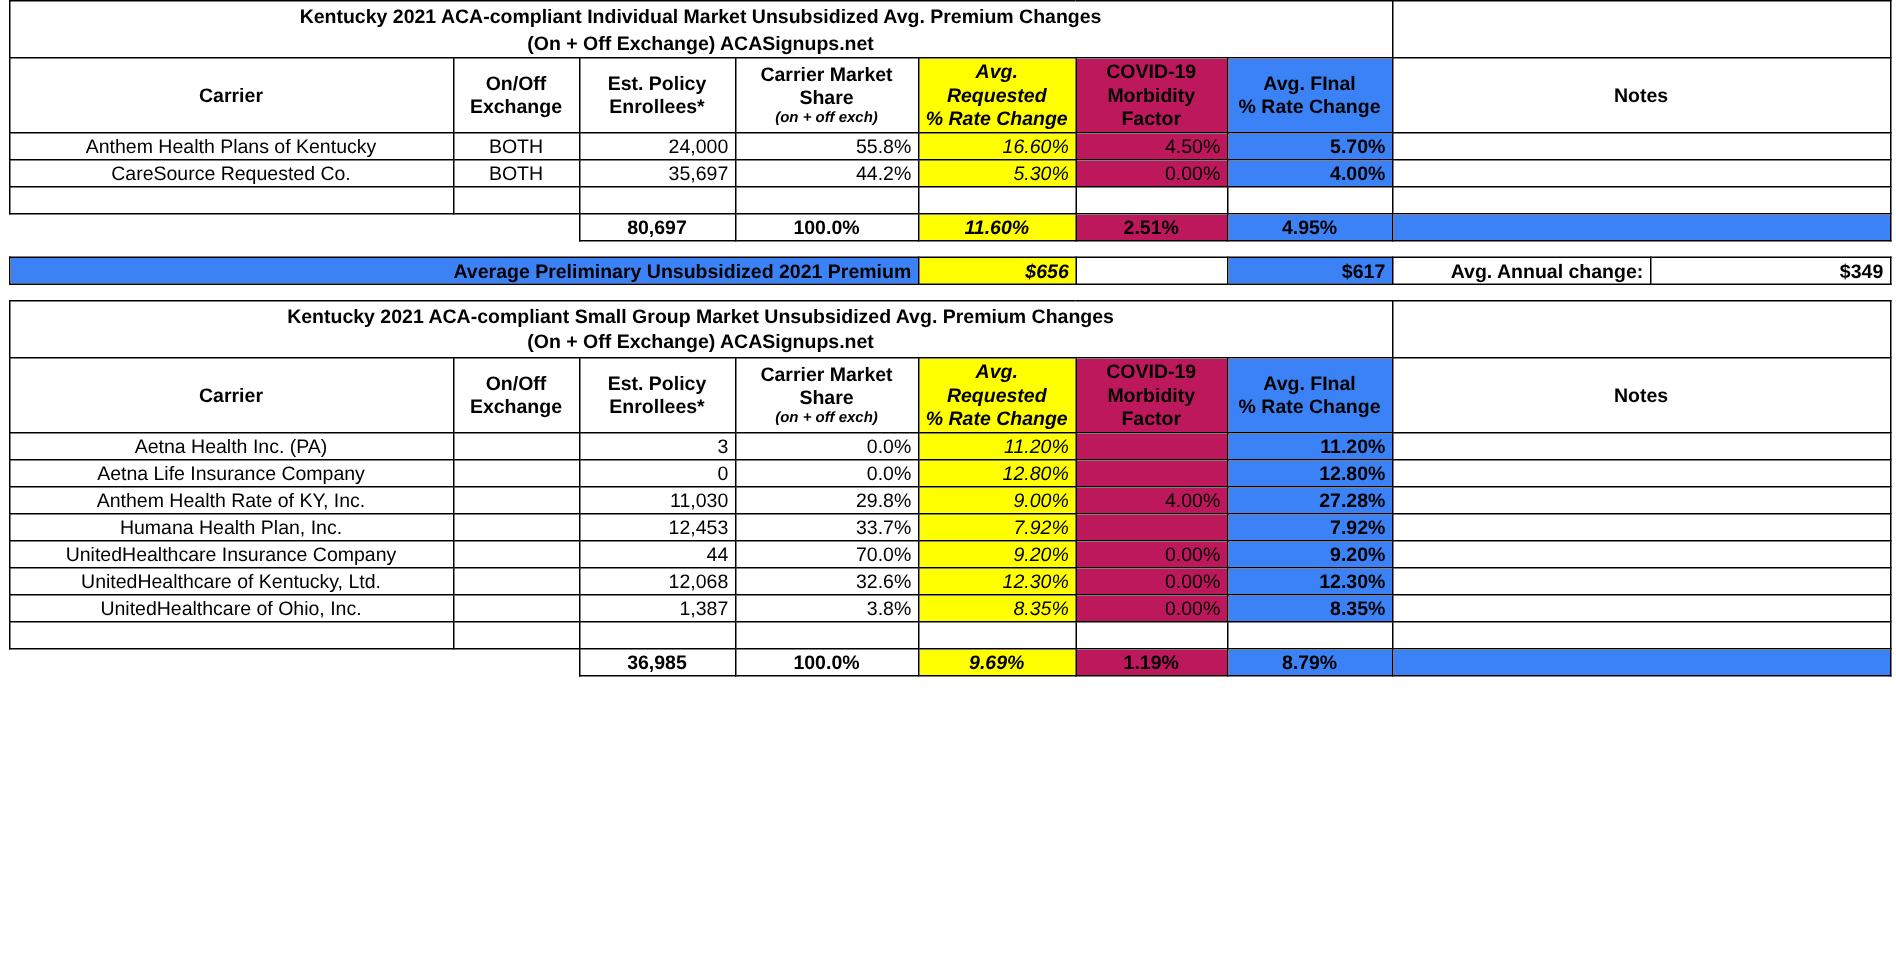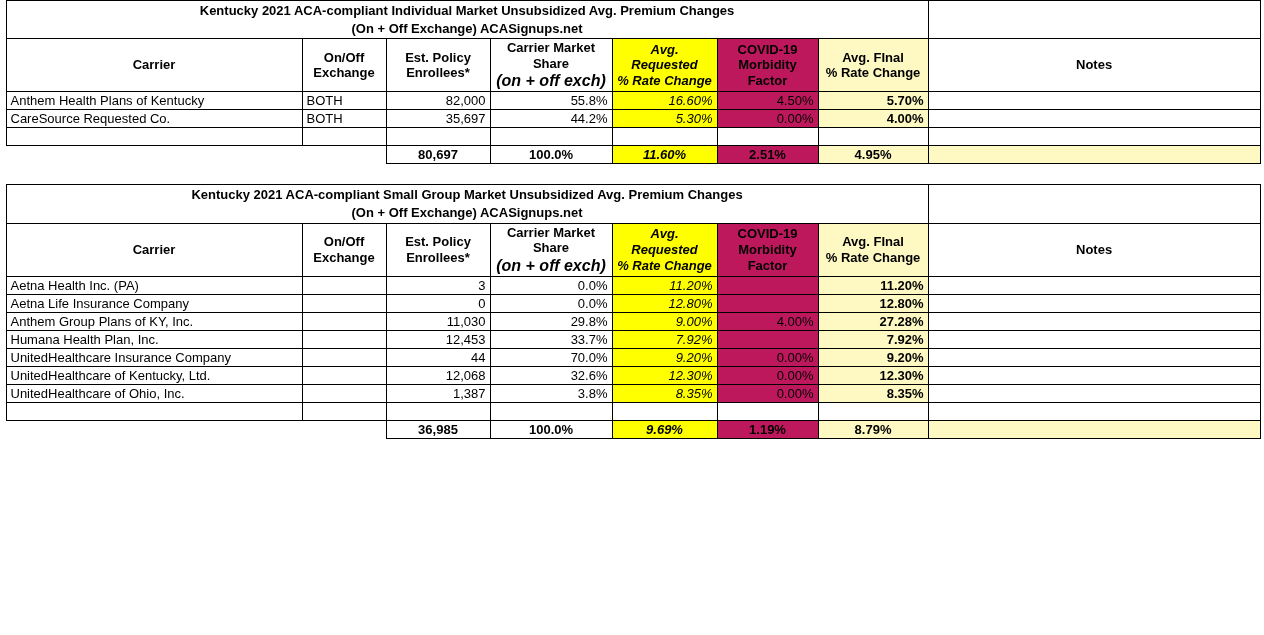--- a/index.html
+++ b/index.html
@@ -47,30 +47,30 @@
   .hdr {
     font-weight: bold;
     text-align: center;
     font-size: 13px;
     line-height: 1.2;
     padding: 4px 2px;
   }
   .hdr .sub {
     font-style: italic;
     font-weight: bold;
-    font-size: 16px;
+    font-size: 10px;
     display: block;
   }
   .right { text-align: right; }
-  .center { }
+  .center { text-align: center; }
   .left { text-align: left; }
   .bold { font-weight: bold; }
   .yellow { background: #ffff00; font-style: italic; }
   .lightyellow { background: #be185d; }
-  .green { background: #fef9c3; }
+  .green { background: #3b82f6; }
   .spacer td { height: 16px; border: 1px solid #000; }
   .gap { height: 10px; }
   .sumrow td { font-size: 16px; font-weight: bold; height: 26px; text-align: center; }
   .premrow td { font-size: 15px; font-weight: bold; height: 24px; }
 </style>
 </head>
 <body>
 
 <div class="sheet">
 
@@ -130,21 +130,21 @@
         <span>% Rate Change</span>
       </td>
       <td class="hdr">Notes</td>
       <td class="noborder"></td>
     </tr>
 
     <tr>
       <td class="noborder"></td>
       <td class="center">Anthem Health Plans of Kentucky</td>
       <td class="center">BOTH</td>
-      <td class="right">82,000</td>
+      <td class="right">24,000</td>
       <td class="right">55.8%</td>
       <td class="right yellow">16.60%</td>
       <td class="right lightyellow">4.50%</td>
       <td class="right green bold">5.70%</td>
       <td class="left"></td>
       <td class="noborder"></td>
     </tr>
 
     <tr>
       <td class="noborder"></td>
@@ -196,20 +196,30 @@
       <col style="width:105px">
       <col style="width:101px">
       <col style="width:110px">
       <col style="width:172px">
       <col style="width:160px">
       <col style="width:4px">
     </colgroup>
 
     <tbody>
 
+    <tr class="premrow">
+      <td class="noborder"></td>
+      <td class="right green">Average Preliminary Unsubsidized 2021 Premium</td>
+      <td class="right yellow">$656</td>
+      <td></td>
+      <td class="right green">$617</td>
+      <td class="right">Avg. Annual change:</td>
+      <td class="right">$349</td>
+      <td class="noborder"></td>
+    </tr>
   </tbody>
     </table>
 
   <div class="gap"></div>
 
   <table class="grid">
     <colgroup>
       <col style="width:6px">
       <col style="width:296px">
       <col style="width:84px">
@@ -288,21 +298,21 @@
       <td class="right">0.0%</td>
       <td class="right yellow">12.80%</td>
       <td class="right lightyellow"></td>
       <td class="right green bold">12.80%</td>
       <td class="left"></td>
       <td class="noborder"></td>
     </tr>
 
     <tr>
       <td class="noborder"></td>
-      <td class="center">Anthem Group Plans of KY, Inc.</td>
+      <td class="center">Anthem Health Rate of KY, Inc.</td>
       <td class="center"></td>
       <td class="right">11,030</td>
       <td class="right">29.8%</td>
       <td class="right yellow">9.00%</td>
       <td class="right lightyellow">4.00%</td>
       <td class="right green bold">27.28%</td>
       <td class="left"></td>
       <td class="noborder"></td>
     </tr>
 

